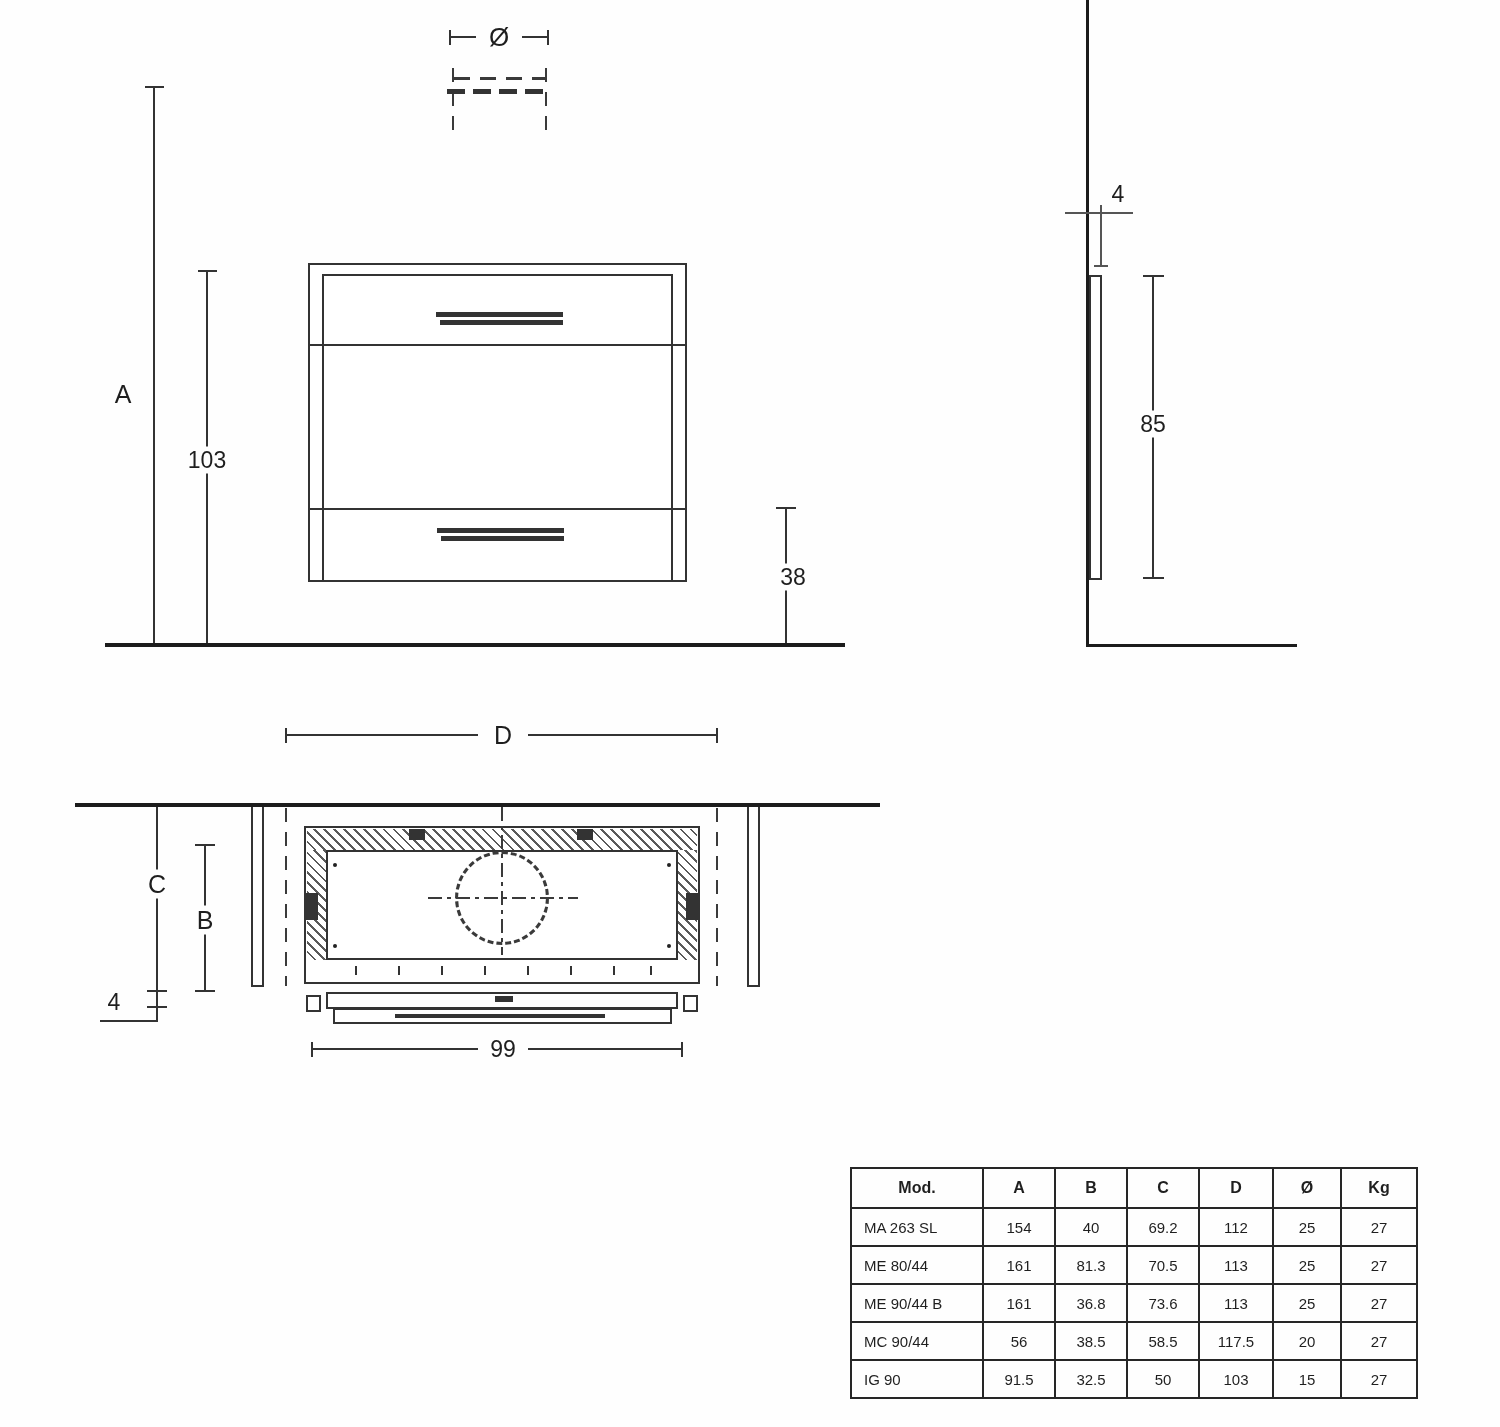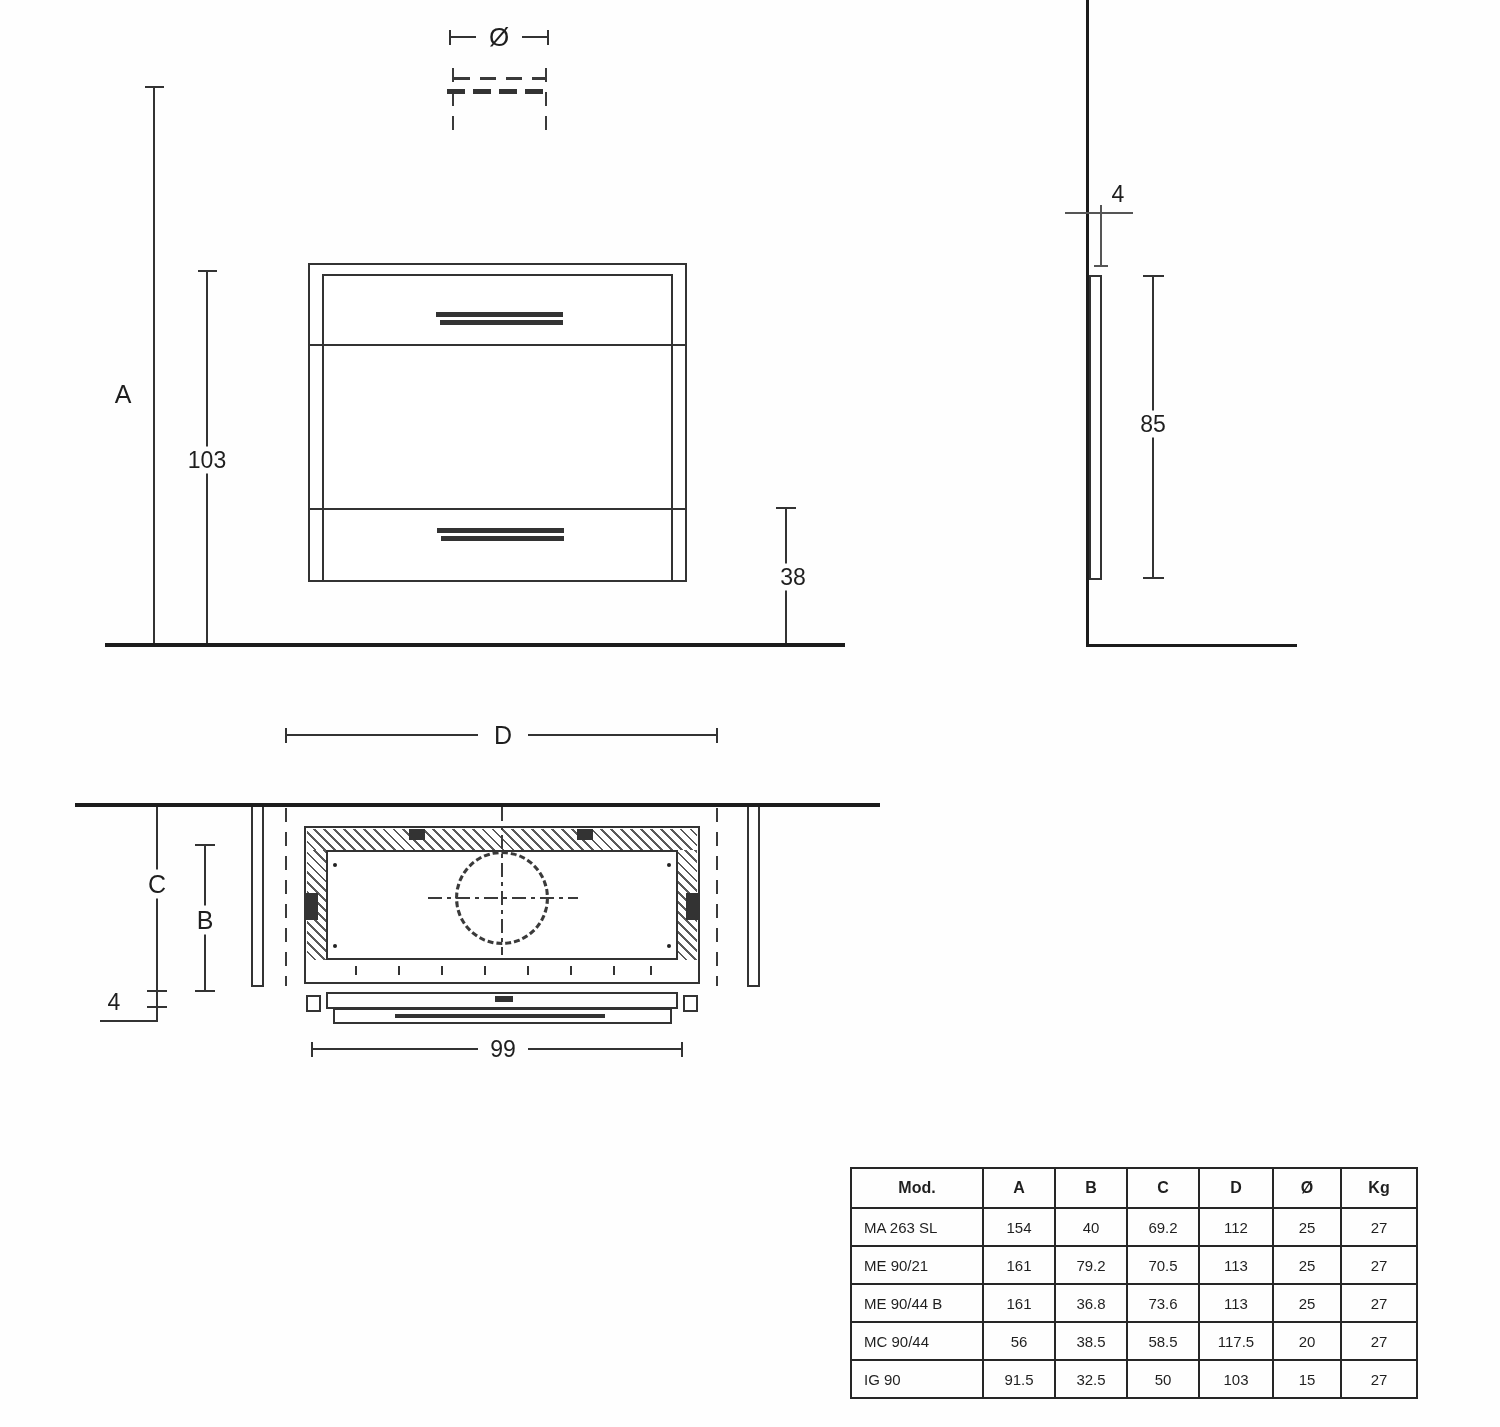--- a/index.html
+++ b/index.html
@@ -189,23 +189,23 @@
         <tr>
           <td class="model">MA 263 SL</td>
           <td>154</td>
           <td>40</td>
           <td>69.2</td>
           <td>112</td>
           <td>25</td>
           <td>27</td>
         </tr>
         <tr>
-          <td class="model">ME 90/21</td>
+          <td class="model">ME 80/44</td>
           <td>161</td>
-          <td>79.2</td>
+          <td>81.3</td>
           <td>70.5</td>
           <td>113</td>
           <td>25</td>
           <td>27</td>
         </tr>
         <tr>
           <td class="model">ME 90/44 B</td>
           <td>161</td>
           <td>36.8</td>
           <td>73.6</td>

